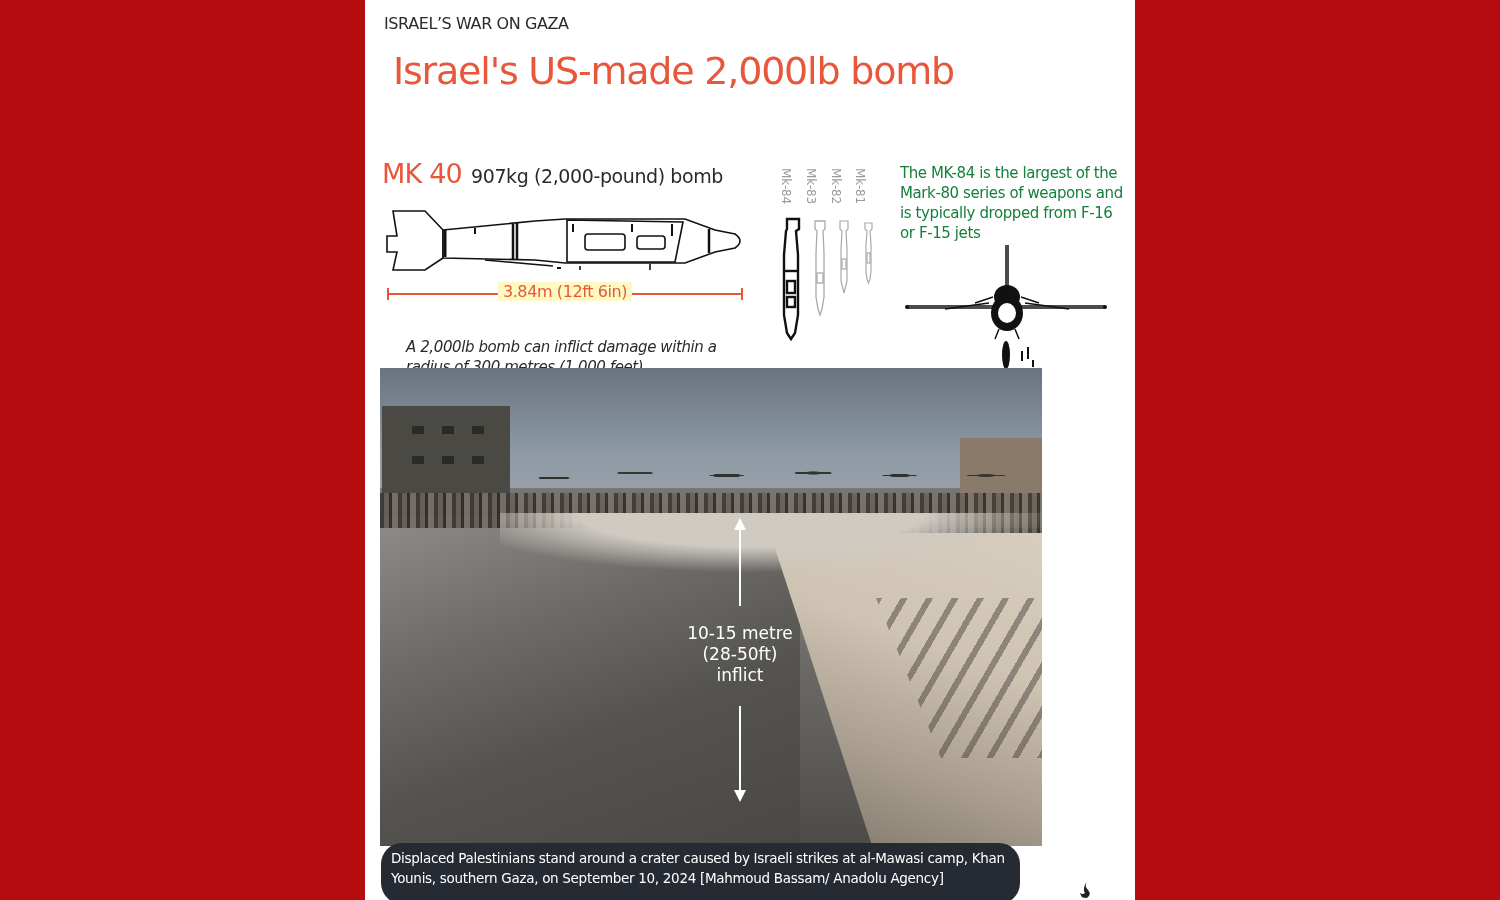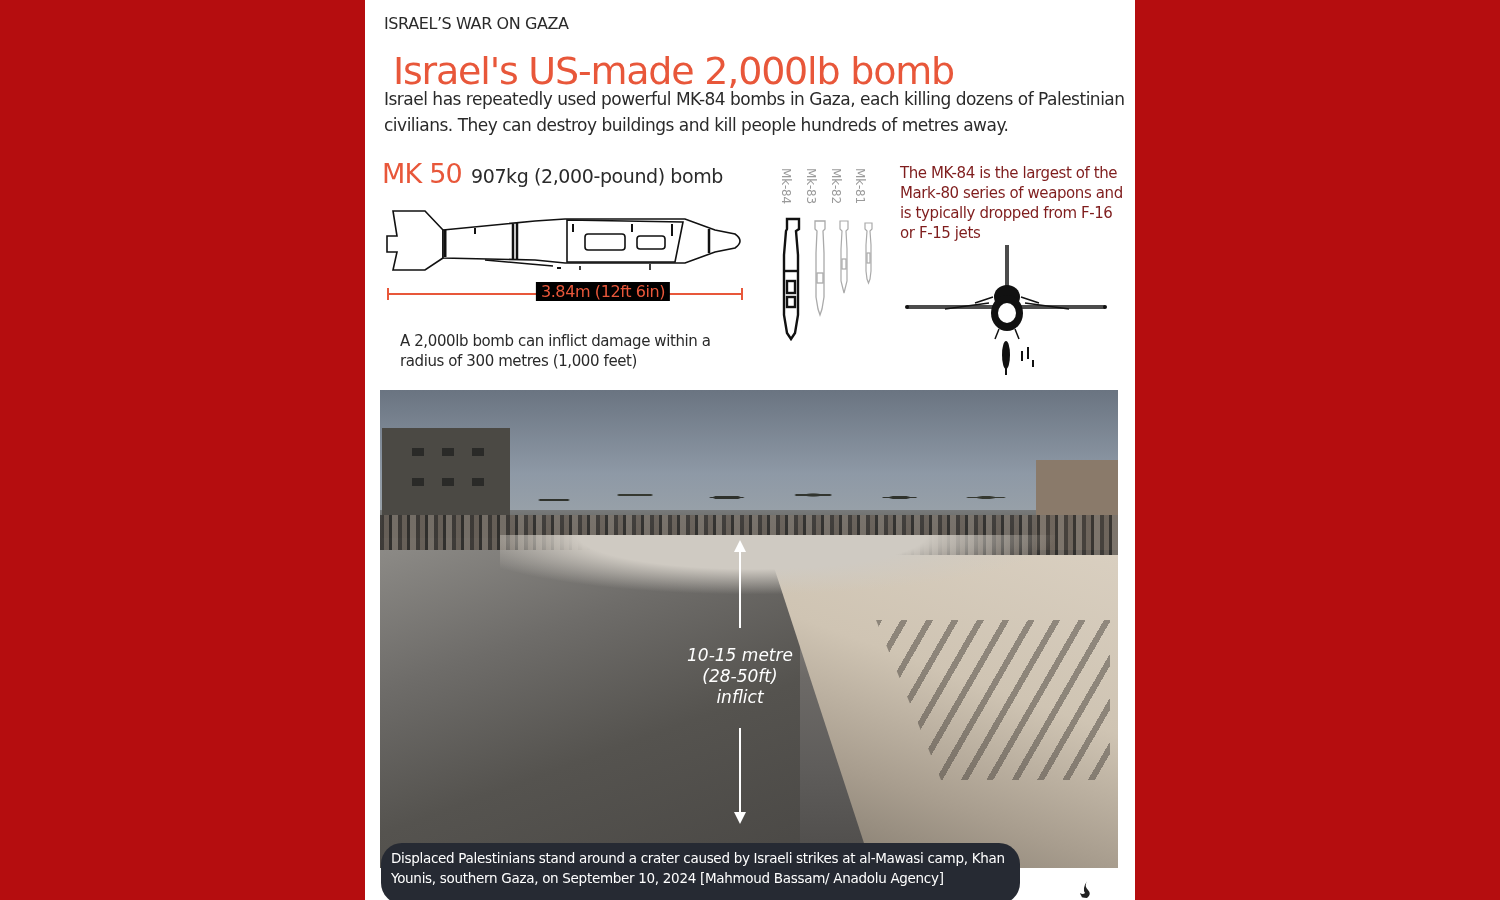--- a/index.html
+++ b/index.html
@@ -28,42 +28,40 @@
   }
   .mk-head { position: absolute; left: 17px; top: 158px; white-space: nowrap; }
   .mk-name { font-size: 27px; color: #e8573a; letter-spacing: -0.8px; }
   .mk-spec { font-size: 19px; color: #2a2a2a; letter-spacing: -0.4px; margin-left: 4px; }
   .bomb-diagram { position: absolute; left: 20px; top: 208px; width: 360px; height: 66px; }
   .length-line { position: absolute; left: 22px; top: 282px; width: 356px; height: 22px; }
   .length-line .bar { position: absolute; top: 11px; height: 2px; background: #e8573a; }
   .length-line .cap { position: absolute; top: 6px; width: 2px; height: 12px; background: #e8573a; }
   .length-label {
     position: absolute; left: 50%; top: 0; transform: translateX(-50%);
-    background: #000000; padding: 0 5px; color: #e8573a; font-size: 16px; white-space: nowrap;
+    background: #fef9c3; padding: 0 5px; color: #e8573a; font-size: 16px; white-space: nowrap;
     letter-spacing: -0.4px;
-    margin-left: 38px;
   }
   .radius-note {
     position: absolute; left: 27px; top: 323px; width: 330px;
     font-size: 15px; line-height: 20px; color: #2a2a2a; letter-spacing: -0.4px;
   }
   .series { position: absolute; left: 410px; top: 165px; width: 110px; height: 180px; }
   .series .lab {
     position: absolute; top: 3px; writing-mode: vertical-rl;
     font-size: 12px; color: #9a9a9a; letter-spacing: -0.2px;
   }
   .jets-note {
     position: absolute; left: 535px; top: 163px; width: 225px;
-    font-size: 15px; line-height: 20px; color: #7f1d1d; letter-spacing: -0.4px;
+    font-size: 15px; line-height: 20px; color: #15803d; letter-spacing: -0.4px;
   }
   .jet { position: absolute; left: 540px; top: 243px; width: 205px; height: 135px; }
   .photo {
-    position: absolute; left: 15px; top: 390px; width: 738px; height: 478px; overflow: hidden;
+    position: absolute; left: 15px; top: 368px; width: 662px; height: 478px; overflow: hidden;
     background: linear-gradient(#7d8793 0%, #8e98a3 18%, #8a8f92 22%, #5c5a56 30%, #4f4d49 34%, #6b6560 40%, #8a8580 45%, #6d6a67 60%, #5e5c5a 80%, #4d4b49 100%);
-    font-style: italic;
   }
   .photo .sky { position: absolute; left: 0; top: 0; width: 100%; height: 120px;
     background: linear-gradient(#6a7481, #8e99a6 70%, #97a0a8); }
   .photo .bldg-l { position: absolute; left: 2px; top: 38px; width: 128px; height: 110px; background: #4b4944; }
   .photo .bldg-l .win { position: absolute; width: 12px; height: 8px; background: #2a2a28; }
   .photo .bldg-r { position: absolute; right: 0; top: 70px; width: 82px; height: 90px; background: #8a7a6a; }
   .photo .trees { position: absolute; left: 120px; top: 80px; width: 540px; height: 50px;
     background: radial-gradient(ellipse at 10% 60%, #2f322c 0 16px, transparent 18px),
                 radial-gradient(ellipse at 25% 50%, #353830 0 18px, transparent 20px),
                 radial-gradient(ellipse at 42% 55%, #2e312c 0 16px, transparent 18px),
@@ -97,24 +95,23 @@
   }
   .logo { position: absolute; left: 710px; top: 880px; width: 22px; height: 20px; }
 </style>
 </head>
 <body>
 
 <div class="panel">
 
   <div class="kicker">ISRAEL’S WAR ON GAZA</div>
   <h1 class="title" style="margin:13px;">Israel's US-made 2,000lb bomb</h1>
-  <p class="intro" style="margin:0;">Israel has repeatedly used powerful MK-84 bombs in Gaza, each killing dozens of Palestinian civilians. They can destroy buildings and kill people hundreds of metres away.</p>
 
   <div class="mk-head">
-    <span class="mk-name">MK 50</span>
+    <span class="mk-name">MK 40</span>
     <span class="mk-spec">907kg (2,000-pound) bomb</span>
   </div>
 
   <svg class="bomb-diagram" viewBox="0 0 360 66">
     <g fill="#fff" stroke="#111" stroke-width="1.6">
       <path d="M8 3 L40 3 L58 22 L58 50 L40 62 L8 62 L12 44 L2 44 L2 28 L12 28 Z"></path>
       <path d="M58 22 L150 13 L180 11 L300 11 L330 22 L350 26 Q360 33 350 40 L330 44 L300 55 L180 55 L150 52 L58 50 Z"></path>
       <path d="M182 12 L298 14 L290 54 L182 54 Z" fill="none"></path>
       <rect x="200" y="26" width="40" height="16" rx="3"></rect>
       <rect x="252" y="28" width="28" height="13" rx="3"></rect>
@@ -138,21 +135,21 @@
     </g>
   </svg>
 
   <div class="length-line">
     <div class="cap" style="left:0;"></div>
     <div class="bar" style="left:0; right:0;"></div>
     <div class="cap" style="right:0;"></div>
     <span class="length-label">3.84m (12ft 6in)</span>
   </div>
 
-  <p class="radius-note" style="margin:8px;">A 2,000lb bomb can inflict damage within a radius of 300 metres (1,000 feet)</p>
+  <p class="radius-note" style="margin:14px;font-style:italic;">A 2,000lb bomb can inflict damage within a radius of 300 metres (1,000 feet)</p>
 
   <div class="series">
     <span class="lab" style="left:4px;">Mk-84</span>
     <span class="lab" style="left:29px;">Mk-83</span>
     <span class="lab" style="left:54px;">Mk-82</span>
     <span class="lab" style="left:78px;">Mk-81</span>
     <svg style="position:absolute;left:0;top:50px;" width="110" height="130" viewBox="0 0 110 130">
       <g fill="#fff" stroke="#111" stroke-width="2.4">
         <path d="M12 4 L24 4 L24 14 L21 16 L23 40 L23 100 L20 118 L16 124 L12 118 L9 100 L9 40 L11 16 L12 14 Z"></path>
         <rect x="12" y="66" width="8" height="12"></rect>

